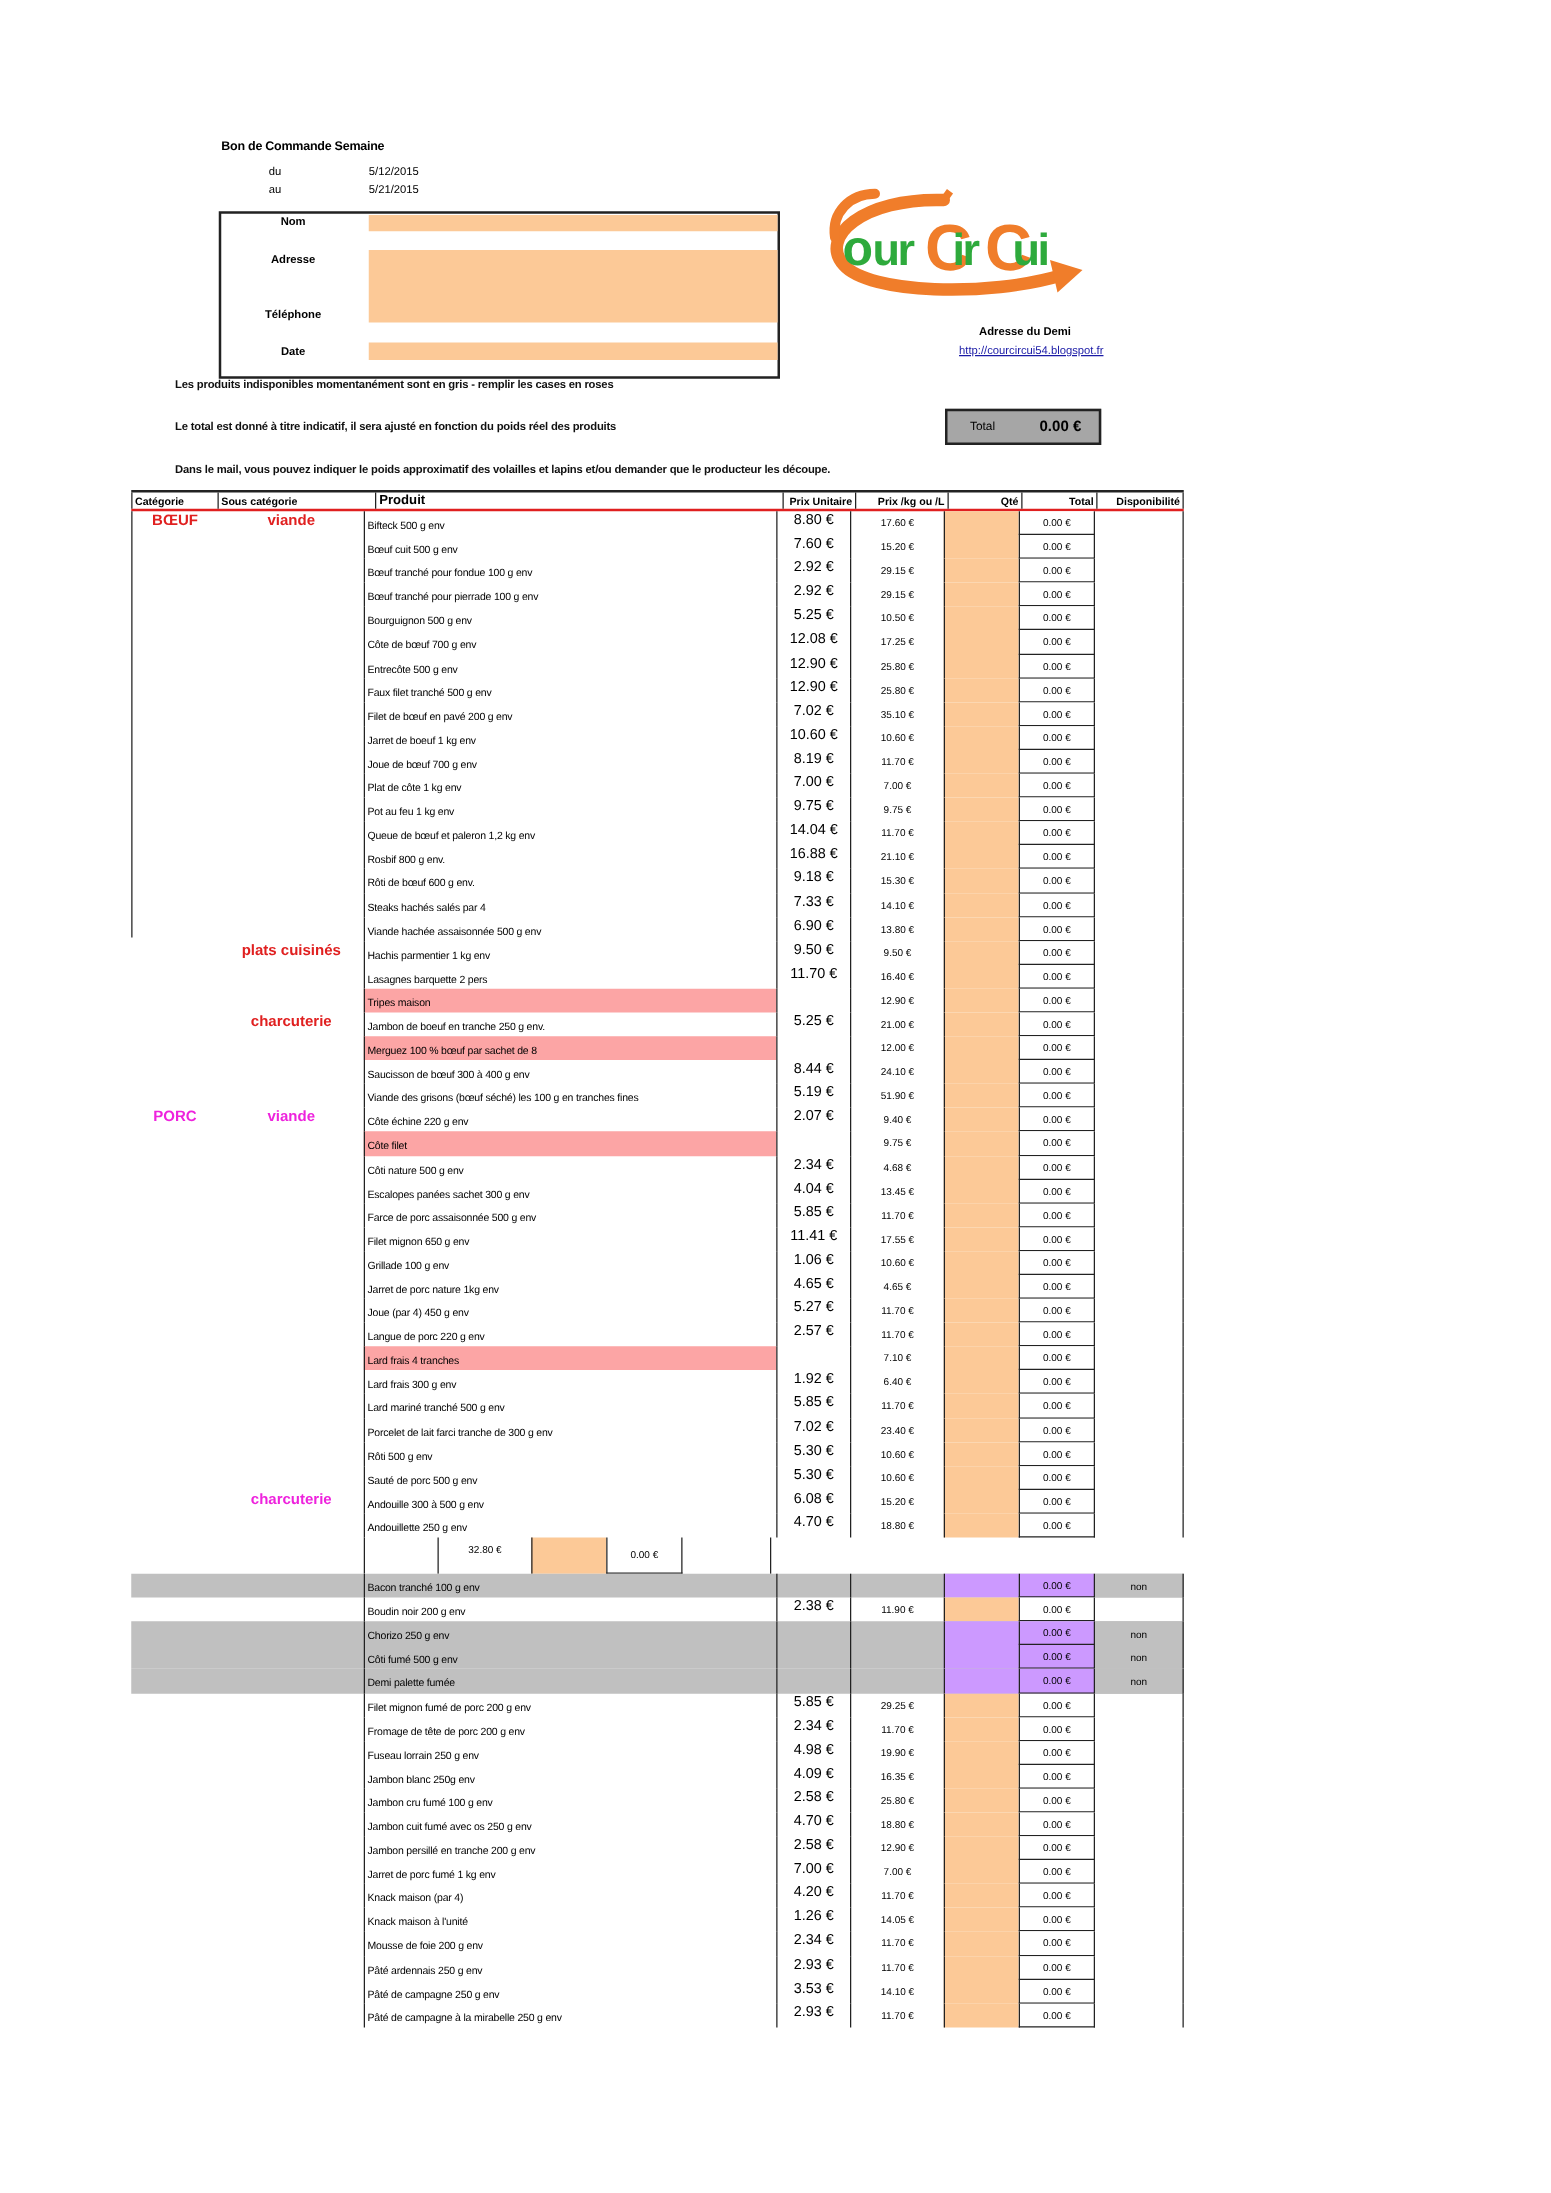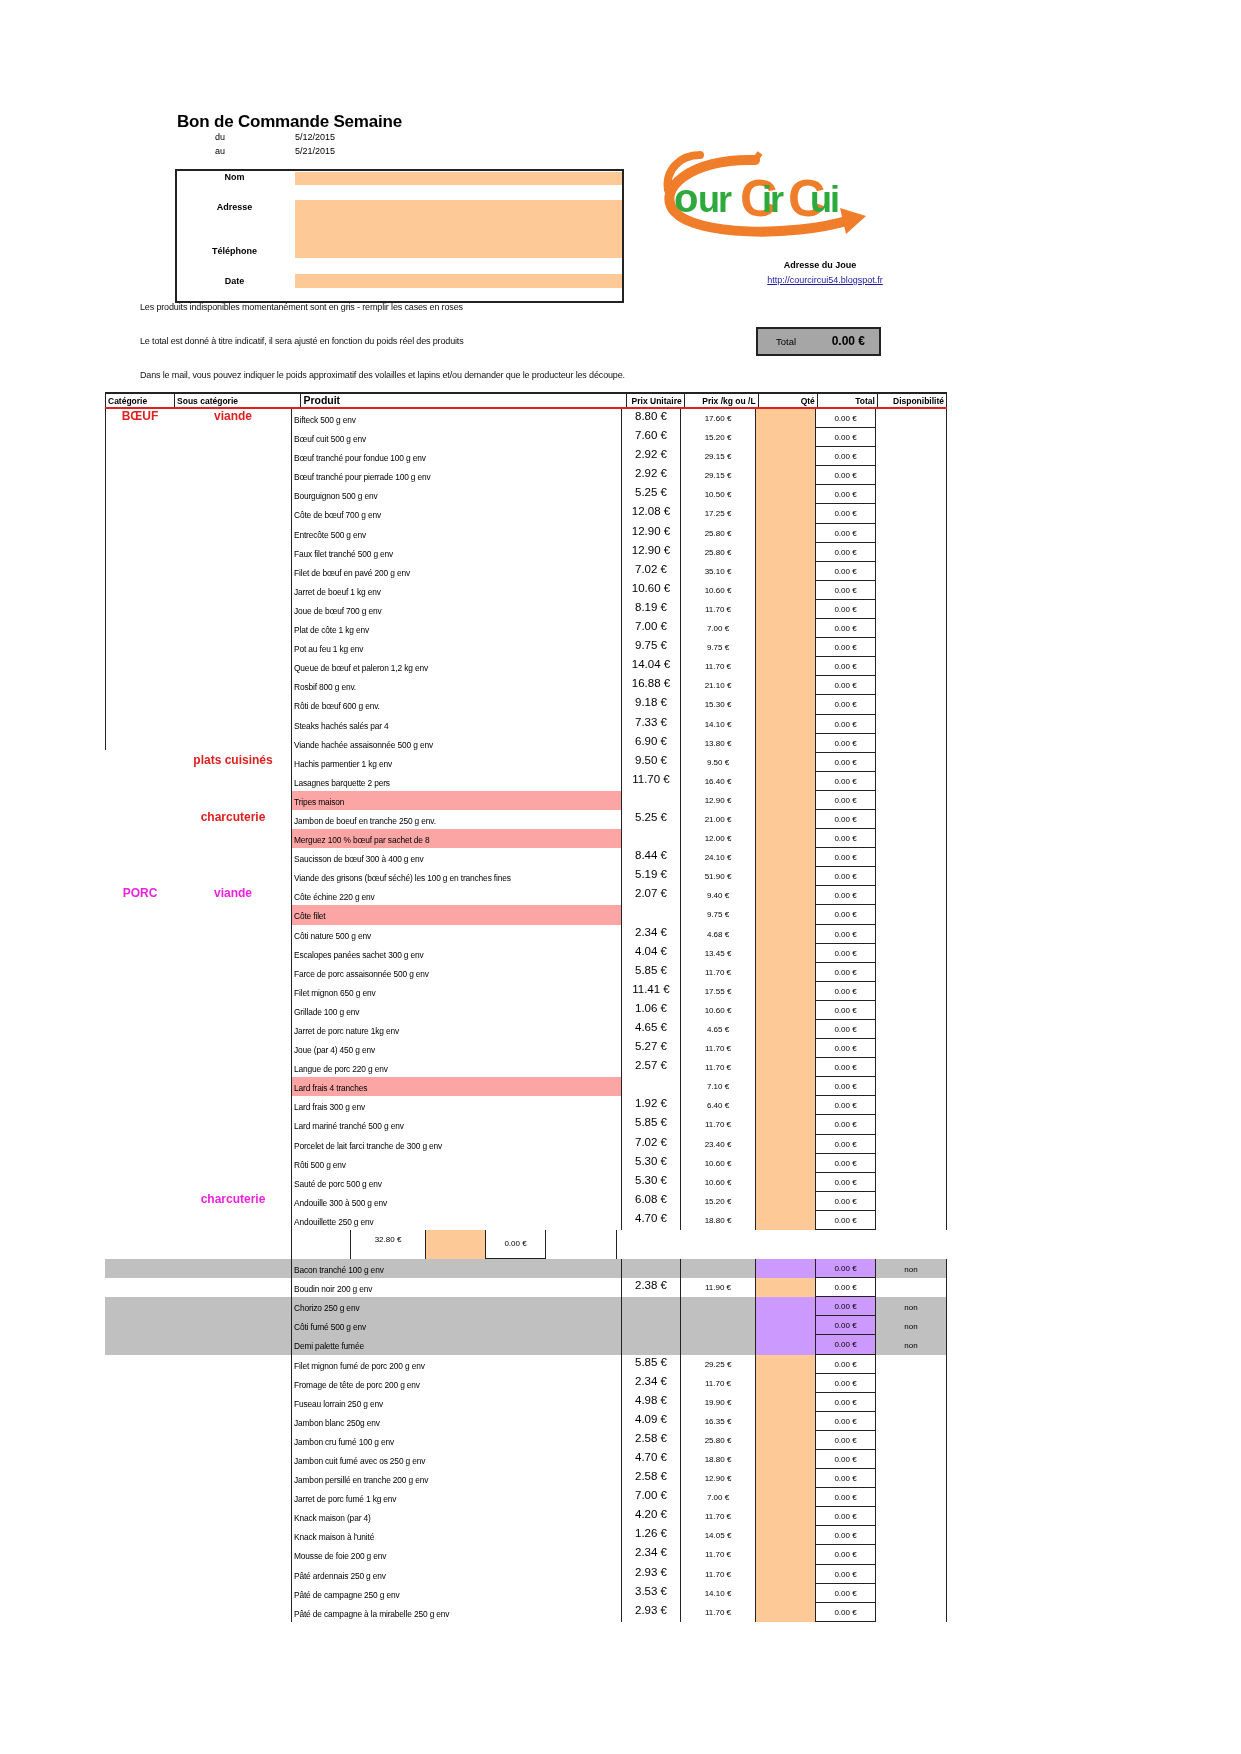--- a/index.html
+++ b/index.html
@@ -1,27 +1,27 @@
 <!DOCTYPE html>
 <html><head>
 <meta charset="utf-8">
 <style>
   * { box-sizing: border-box; margin: 0; padding: 0; }
   body { width: 1241px; height: 1754px; background: #fff; position: relative; font-family: "Liberation Sans", sans-serif; color: #000; overflow: hidden; }
   .abs { position: absolute; }
-  .title { left: 177px; top: 112px; font-size: 17px; font-weight: bold; letter-spacing: -0.2px; }
+  .title { left: 177px; top: 112px; font-size: 10px; font-weight: bold; letter-spacing: -0.2px; }
   .date-lbl { font-size: 9px; width: 40px; text-align: left; }
   .date-val { font-size: 9px; }
   .client-box { left: 175px; top: 169px; width: 449px; height: 134px; border: 2px solid #222; background: #fff; }
   .cf-label { position: absolute; left: 0; width: 115px; text-align: center; font-size: 9px; font-weight: bold; }
   .cf-input { position: absolute; left: 118px; right: 0; background: #fcc997; border: none; }
   .logo { left: 660px; top: 150px; width: 215px; height: 95px; }
   .blog-lbl { left: 760px; top: 260px; width: 120px; text-align: center; font-size: 9px; font-weight: bold; }
   .blog-link { left: 755px; top: 275px; width: 140px; text-align: center; font-size: 9px; color: #1a1aa6; text-decoration: underline; }
-  .note { left: 107px; font-size: 9px; font-weight: normal; color: #111; letter-spacing: -0.15px; padding-left: 33px; }
+  .note { left: 107px; font-size: 9px; font-weight: bold; color: #111; letter-spacing: -0.15px; padding-left: 33px; }
   .total-box { left: 756px; top: 327px; width: 125px; height: 29px; background: #a6a6a6; border: 2px solid #222; }
   .total-box .lbl { position: absolute; left: 18px; top: 7px; font-size: 9.5px; }
   .total-box .val { position: absolute; right: 14px; top: 5px; font-size: 12px; font-weight: bold; }
   
   .tbl { left: 105px; top: 392px; width: 842px; }
   .hdr { position: relative; height: 17px; border-top: 2px solid #222; border-bottom: 2px solid #e02020; display: flex; }
   .hdr > div { font-size: 8.5px; font-weight: bold; padding: 2px 2px 0 2px; border-left: 1px solid #222; white-space: nowrap; overflow: hidden; }
   .hdr > div:last-child { border-right: 1px solid #222; }
   .hdr .h-prod { font-size: 10.5px; padding-top: 0; margin-left: 12px; }
   .c1 { width: 70px; } .c2 { width: 116px; } .c3 { width: 330px; } .c4 { width: 59px; } .c5 { width: 75px; } .c6 { width: 60px; } .c7 { width: 61px; } .c8 { width: 71px; }
@@ -77,21 +77,21 @@
     <polygon points="180,58 206,66 186,84" fill="#f07d2a"></polygon>
     <text x="14" y="62" font-family="Liberation Sans, sans-serif" font-size="40" font-weight="bold" fill="#2eaa3c" letter-spacing="-2">o</text>
     <text x="38" y="62" font-family="Liberation Sans, sans-serif" font-size="36" font-weight="bold" fill="#2eaa3c" letter-spacing="-2">ur</text>
     <text x="80" y="66" font-family="Liberation Sans, sans-serif" font-size="52" font-weight="bold" fill="#f07d2a">C</text>
     <text x="102" y="62" font-family="Liberation Sans, sans-serif" font-size="36" font-weight="bold" fill="#2eaa3c" letter-spacing="-2">ir</text>
     <text x="128" y="66" font-family="Liberation Sans, sans-serif" font-size="52" font-weight="bold" fill="#f07d2a">C</text>
     <text x="150" y="62" font-family="Liberation Sans, sans-serif" font-size="36" font-weight="bold" fill="#2eaa3c" letter-spacing="-2">ui</text>
     <path d="M8 40 C 5 20, 20 5, 40 5" fill="none" stroke="#f07d2a" stroke-width="8" stroke-linecap="round"></path>
   </svg>
 </div>
-<div class="abs blog-lbl">Adresse du Joue</div>
+<div class="abs blog-lbl">Adresse du Demi</div>
 <div class="abs blog-link">http://courcircui54.blogspot.fr</div>
 
 <div class="abs note" style="top:302px;">Les produits indisponibles momentanément sont en gris - remplir les cases en roses</div>
 <div class="abs note" style="top:336px;">Le total est donné à titre indicatif, il sera ajusté en fonction du poids réel des produits</div>
 <div class="abs note" style="top:370px;">Dans le mail, vous pouvez indiquer le poids approximatif des volailles et lapins et/ou demander que le producteur les découpe.</div>
 
 <div class="abs total-box">
   <span class="lbl">Total</span>
   <span class="val">0.00 €</span>
 </div>

